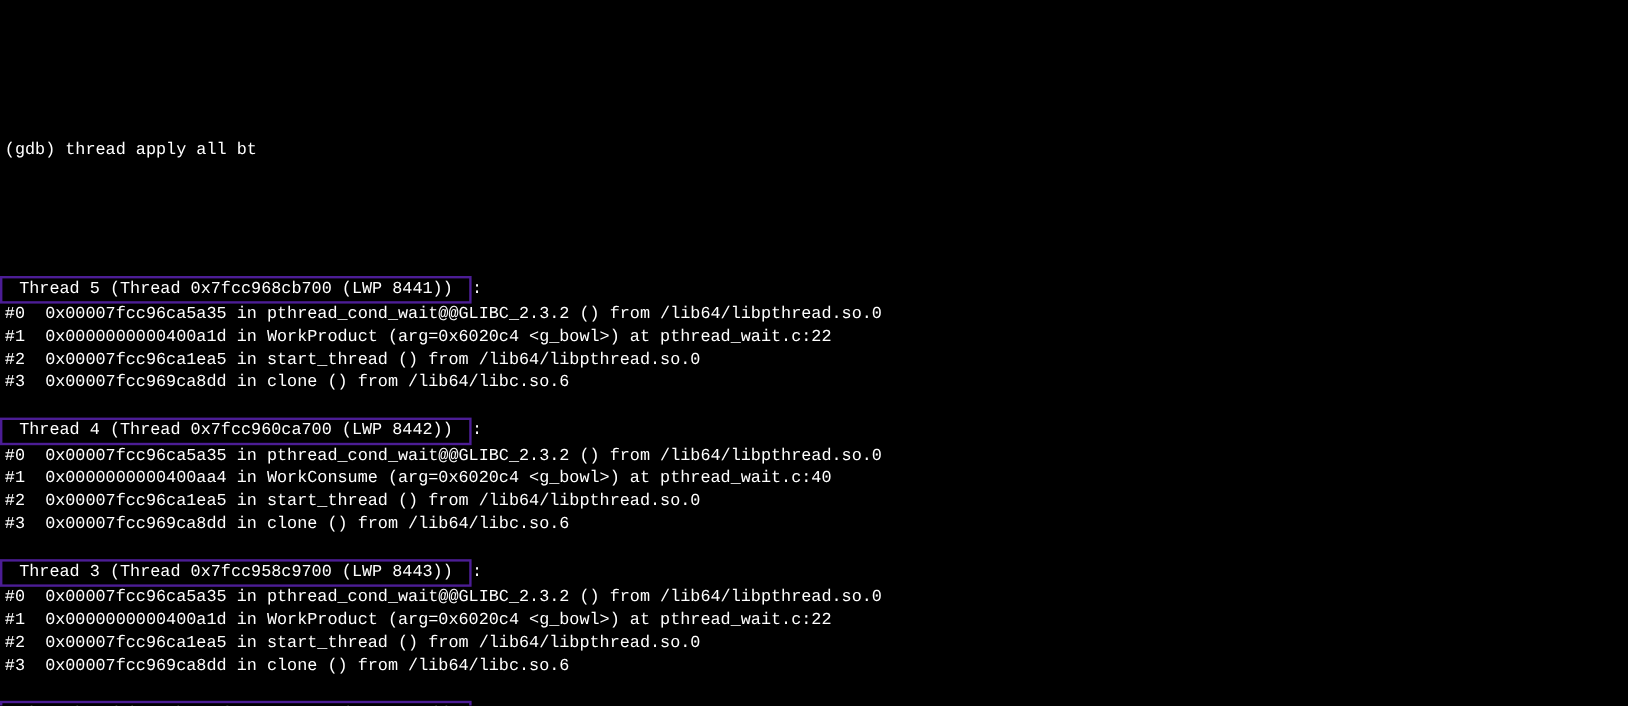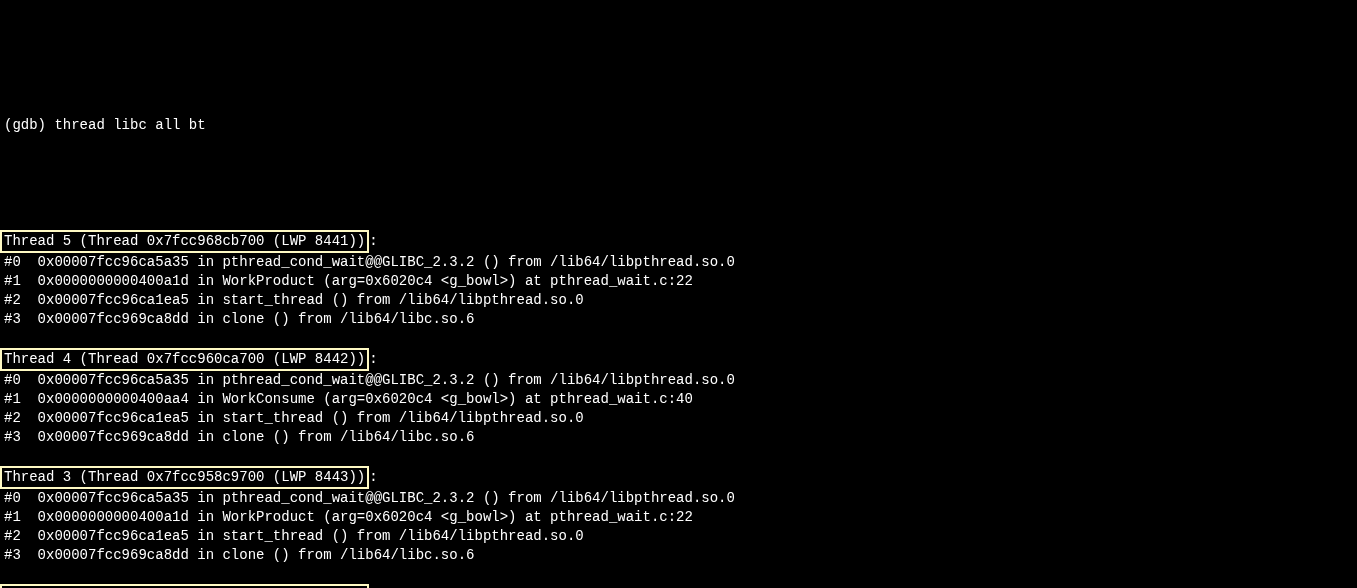--- a/index.html
+++ b/index.html
@@ -16,31 +16,31 @@
       overflow: hidden;
     }
     .terminal {
       padding: 2px 4px;
     }
     .line {
       display: block;
     }
     .highlight-box {
       display: inline-block;
-      border: 2px solid #fef9c3;
-      padding: 0 2px;
+      border: 2px solid #4c1d95;
+      padding: 0 14px;
       margin-left: -4px;
     }
   </style>
 </head>
 <body>
 
 
 
 <div class="terminal">
-  <span class="line">(gdb) thread libc all bt</span>
+  <span class="line">(gdb) thread apply all bt</span>
   <span class="line"> </span>
   <div><span class="line"><span class="highlight-box">Thread 5 (Thread 0x7fcc968cb700 (LWP 8441))</span><span>:</span></span><span class="line">#0  0x00007fcc96ca5a35 in pthread_cond_wait@@GLIBC_2.3.2 () from /lib64/libpthread.so.0</span><span class="line">#1  0x0000000000400a1d in WorkProduct (arg=0x6020c4 &lt;g_bowl&gt;) at pthread_wait.c:22</span><span class="line">#2  0x00007fcc96ca1ea5 in start_thread () from /lib64/libpthread.so.0</span><span class="line">#3  0x00007fcc969ca8dd in clone () from /lib64/libc.so.6</span><span class="line"> </span><span class="line"><span class="highlight-box">Thread 4 (Thread 0x7fcc960ca700 (LWP 8442))</span><span>:</span></span><span class="line">#0  0x00007fcc96ca5a35 in pthread_cond_wait@@GLIBC_2.3.2 () from /lib64/libpthread.so.0</span><span class="line">#1  0x0000000000400aa4 in WorkConsume (arg=0x6020c4 &lt;g_bowl&gt;) at pthread_wait.c:40</span><span class="line">#2  0x00007fcc96ca1ea5 in start_thread () from /lib64/libpthread.so.0</span><span class="line">#3  0x00007fcc969ca8dd in clone () from /lib64/libc.so.6</span><span class="line"> </span><span class="line"><span class="highlight-box">Thread 3 (Thread 0x7fcc958c9700 (LWP 8443))</span><span>:</span></span><span class="line">#0  0x00007fcc96ca5a35 in pthread_cond_wait@@GLIBC_2.3.2 () from /lib64/libpthread.so.0</span><span class="line">#1  0x0000000000400a1d in WorkProduct (arg=0x6020c4 &lt;g_bowl&gt;) at pthread_wait.c:22</span><span class="line">#2  0x00007fcc96ca1ea5 in start_thread () from /lib64/libpthread.so.0</span><span class="line">#3  0x00007fcc969ca8dd in clone () from /lib64/libc.so.6</span><span class="line"> </span><span class="line"><span class="highlight-box">Thread 2 (Thread 0x7fcc950c8700 (LWP 8444))</span><span>:</span></span></div>
   
 </div>
 
 
 
 
 </body></html>

